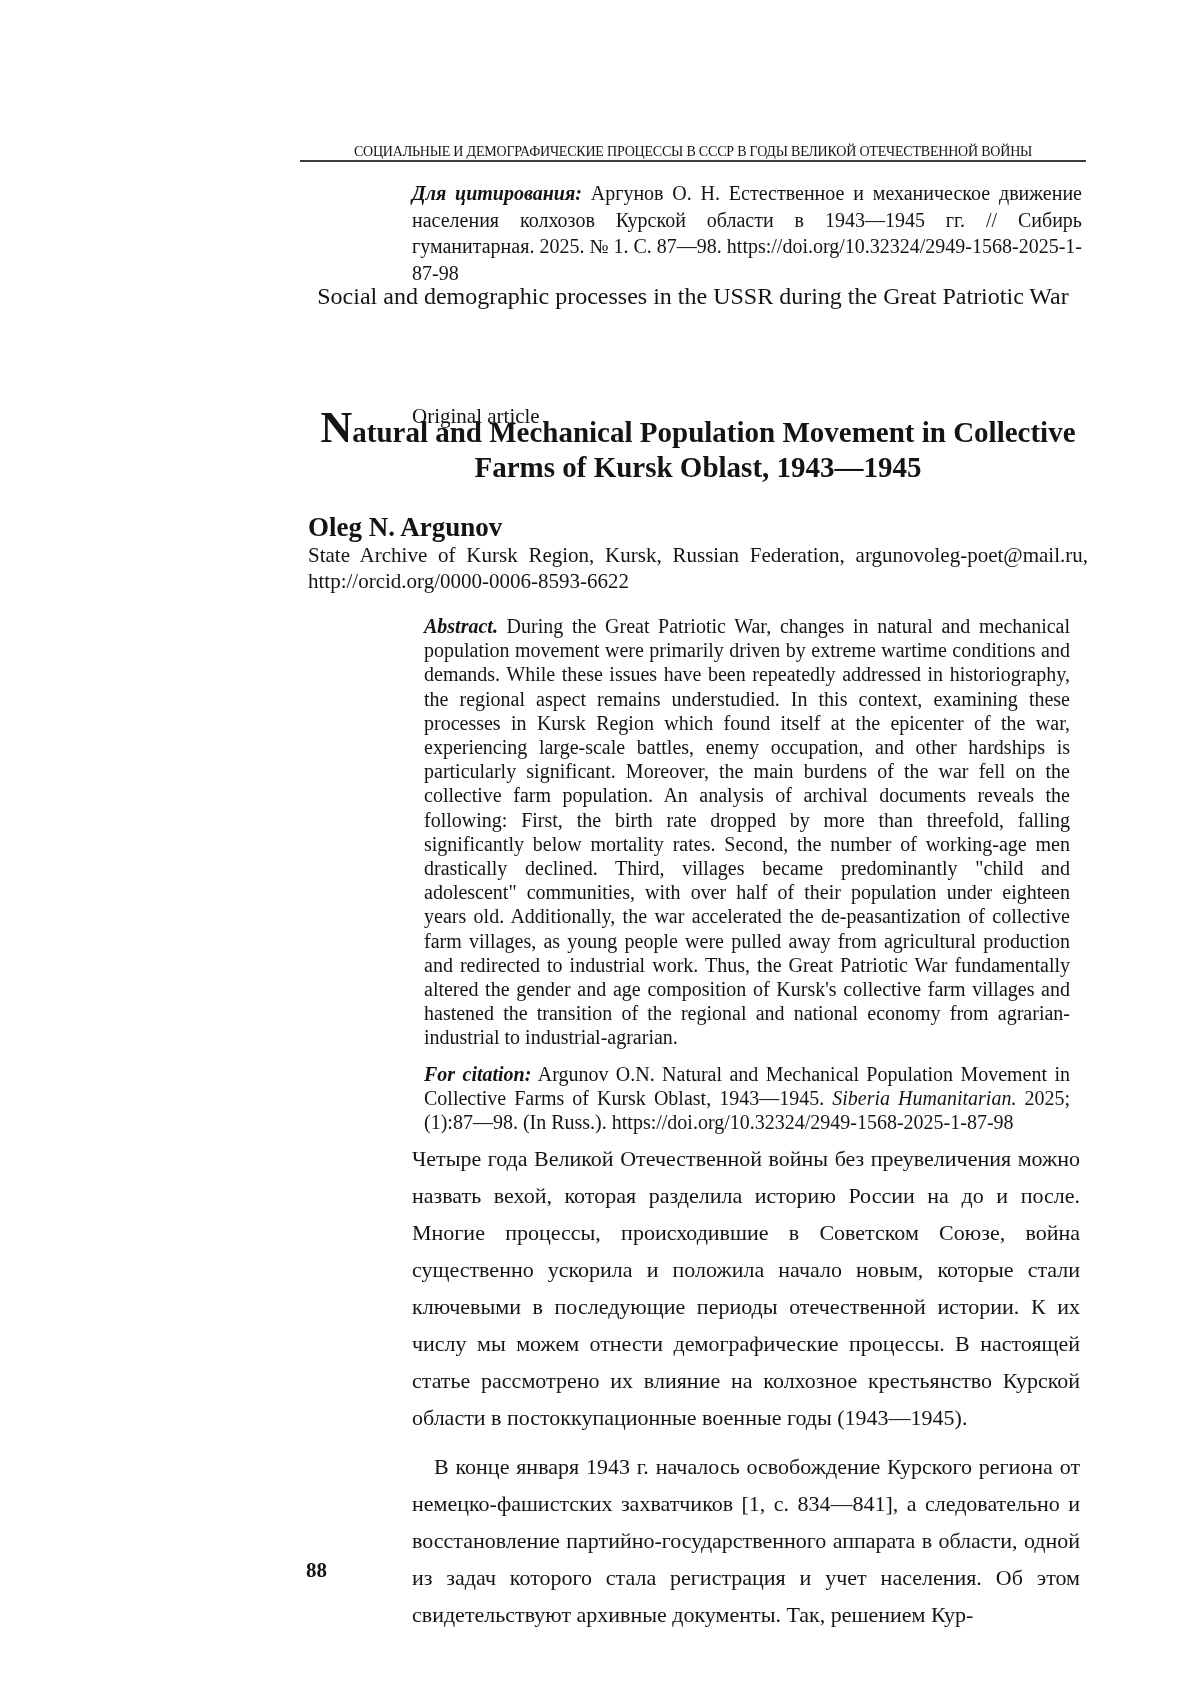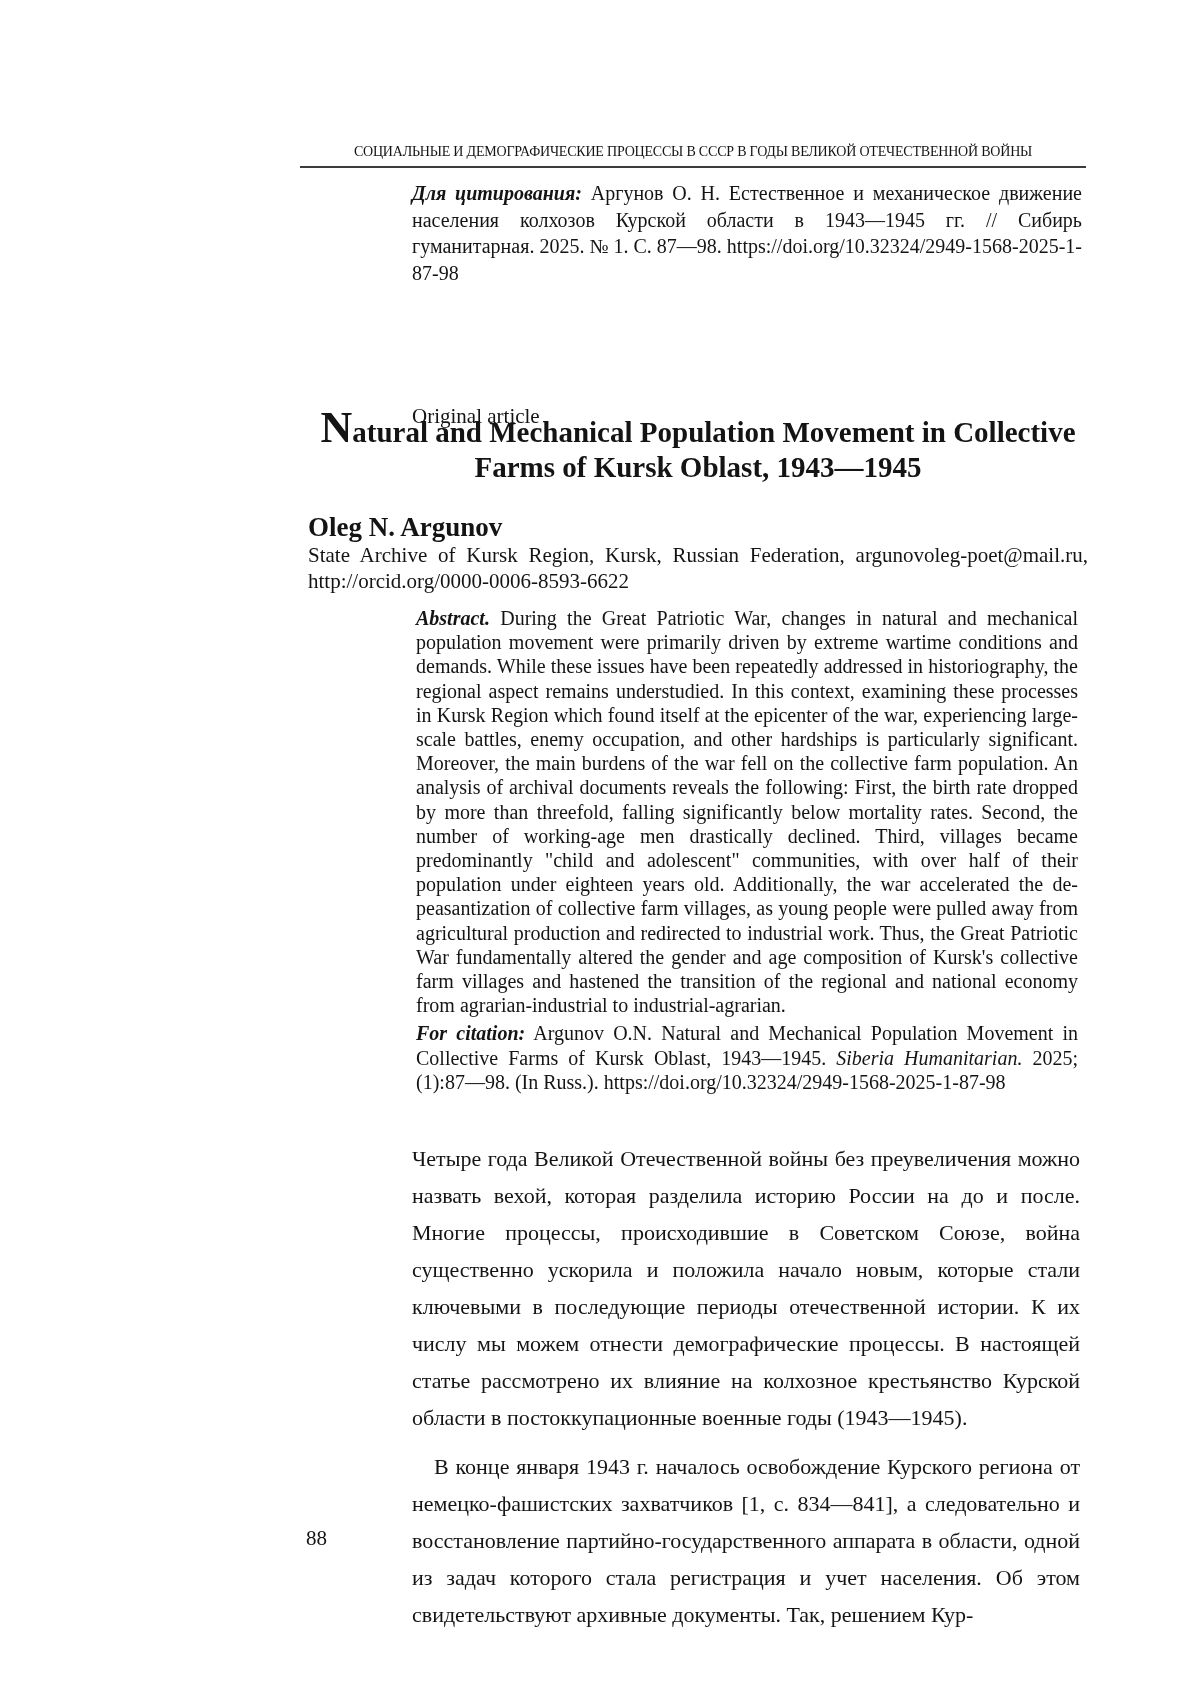--- a/index.html
+++ b/index.html
@@ -15,21 +15,21 @@
   }
   .running-head {
     position: absolute;
     left: 300px;
     top: 144px;
     width: 786px;
     text-align: center;
     font-size: 14px;
     letter-spacing: -0.2px;
     white-space: nowrap;
-    padding-bottom: 6px;
+    padding-bottom: 0;
     border-bottom: 2px solid #3c3c3c;
   }
   .citation-ru {
     position: absolute;
     left: 412px;
     top: 180px;
     width: 670px;
     font-size: 20px;
     line-height: 26.5px;
     text-align: justify;
@@ -83,52 +83,54 @@
   }
   .abstract-block {
     position: absolute;
     left: 412px;
     top: 602px;
     width: 670px;
     font-size: 20px;
     line-height: 24.2px;
     text-align: justify;
   }
-  .abstract-block p { margin: 4px; }
+  .abstract-block p { margin: 12px; }
   .journal-italic { font-style: italic; }
   .body-ru {
     position: absolute;
     left: 412px;
     top: 1140px;
     width: 668px;
     font-size: 22px;
     line-height: 37px;
     text-align: justify;
   }
   .body-ru p { margin: 0; }
   .body-ru p.indented { text-indent: 22px; margin-top: 12px; }
   .page-number {
     position: absolute;
     left: 306px;
-    top: 1526px;
+    top: 1558px;
     font-size: 21px;
+    font-weight: bold;
   }
 </style>
 </head>
 <body>
 
 <div class="page">
 
   <div class="running-head">СОЦИАЛЬНЫЕ И ДЕМОГРАФИЧЕСКИЕ ПРОЦЕССЫ В СССР В ГОДЫ ВЕЛИКОЙ ОТЕЧЕСТВЕННОЙ ВОЙНЫ</div>
 
   <div class="citation-ru">
     <span class="lead-label">Для цитирования:</span>
     <span>Аргунов О. Н. Естественное и механическое движение населения колхозов Курской области в 1943—1945 гг. // Сибирь гуманитарная. 2025. № 1. С. 87—98. https://doi.org/10.32324/2949-1568-2025-1-87-98</span>
   </div>
 
+  <div class="en-heading">Social and demographic processes in the USSR during the Great Patriotic War</div>
 
   <div class="article-type">Original article</div>
 
   <div class="article-title">
     <span class="title-initial">N</span><span>atural and Mechanical Population Movement in Collective Farms of Kursk Oblast, 1943—1945</span>
   </div>
 
   <div class="author-name">Oleg N. Argunov</div>
 
   <div class="affiliation">State Archive of Kursk Region, Kursk, Russian Federation, argunovoleg-poet@mail.ru, http://orcid.org/0000-0006-8593-6622</div>

